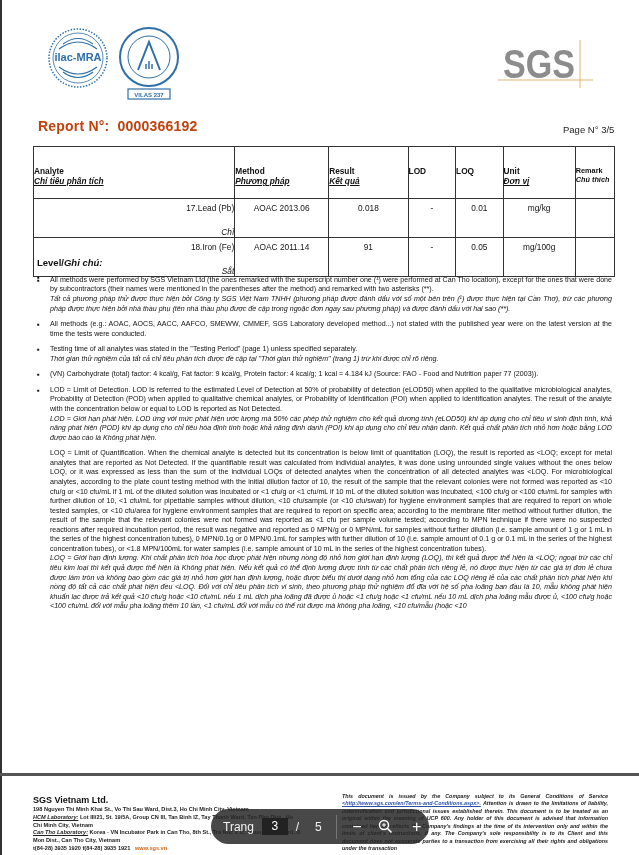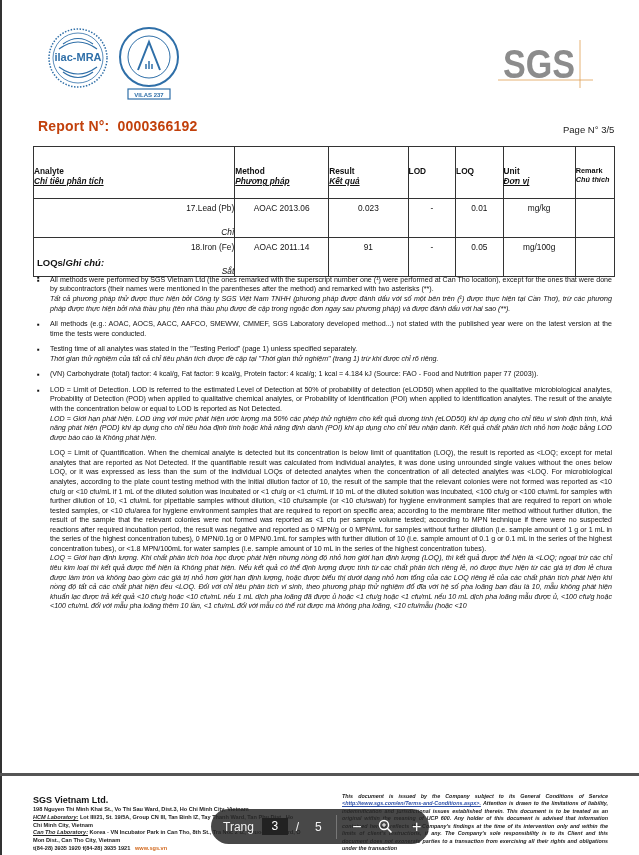--- a/index.html
+++ b/index.html
@@ -140,21 +140,21 @@
           </th>
       </tr>
     </thead>
     <tbody>
       <tr>
         <td class="analyte">
           <span class="no">17.</span><span>Lead (Pb)</span>
           <span class="an-vi">Chì</span>
         </td>
         <td>AOAC 2013.06</td>
-        <td>0.023</td>
+        <td>0.018</td>
         <td>-</td>
         <td>0.01</td>
         <td>mg/kg</td>
         <td></td>
       </tr>
       <tr>
         <td class="analyte">
           <span class="no">18.</span><span>Iron (Fe)</span>
           <span class="an-vi">Sắt</span>
         </td>
@@ -162,21 +162,21 @@
         <td>91</td>
         <td>-</td>
         <td>0.05</td>
         <td>mg/100g</td>
         <td></td>
       </tr>
     </tbody>
   </table>
 
   <div class="notes">
-    <h3><span>LOQs/</span><i>Ghi chú:</i></h3>
+    <h3><span>Level/</span><i>Ghi chú:</i></h3>
 
     <div class="note">
       <span class="bullet">▪</span>
     </div>
     <div class="note">
       <span class="bullet">▪</span>
       <p>All methods were performed by SGS Vietnam Ltd (the ones remarked with the superscript number one (¹) were performed at Can Tho location), except for the ones that were done by subcontractors (their names were mentioned in the parentheses after the method) and remarked with two asterisks (**).</p>
       <p class="vi">Tất cả phương pháp thử được thực hiện bởi Công ty SGS Việt Nam TNHH (phương pháp được đánh dấu với số một bên trên (¹) được thực hiện tại Cần Thơ), trừ các phương pháp được thực hiện bởi nhà thầu phụ (tên nhà thầu phụ được đề cập trong ngoặc đơn ngay sau phương pháp) và được đánh dấu với hai sao (**).</p>
     </div>
     <div class="note">

